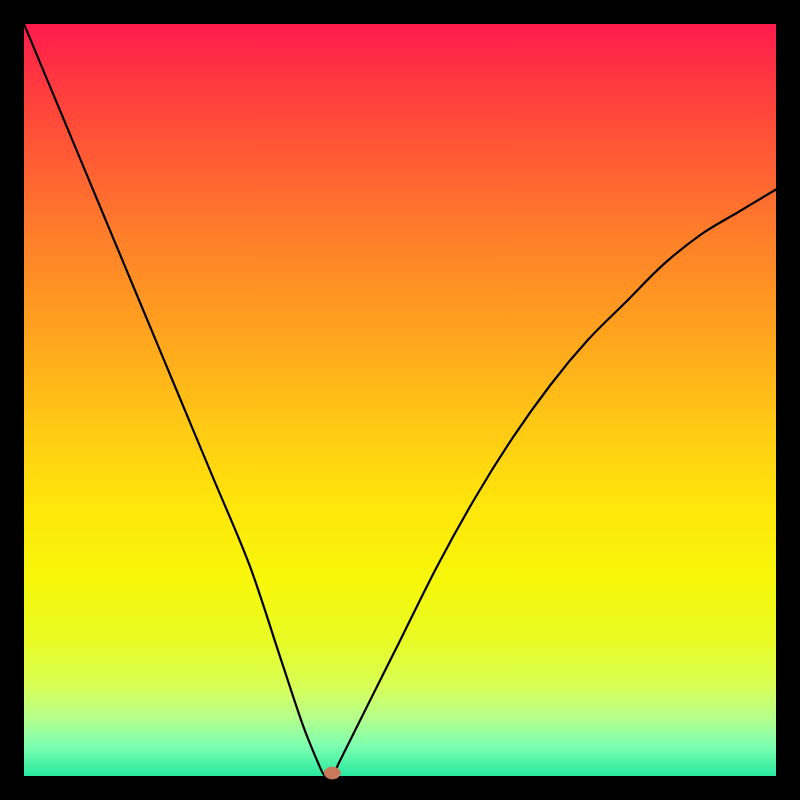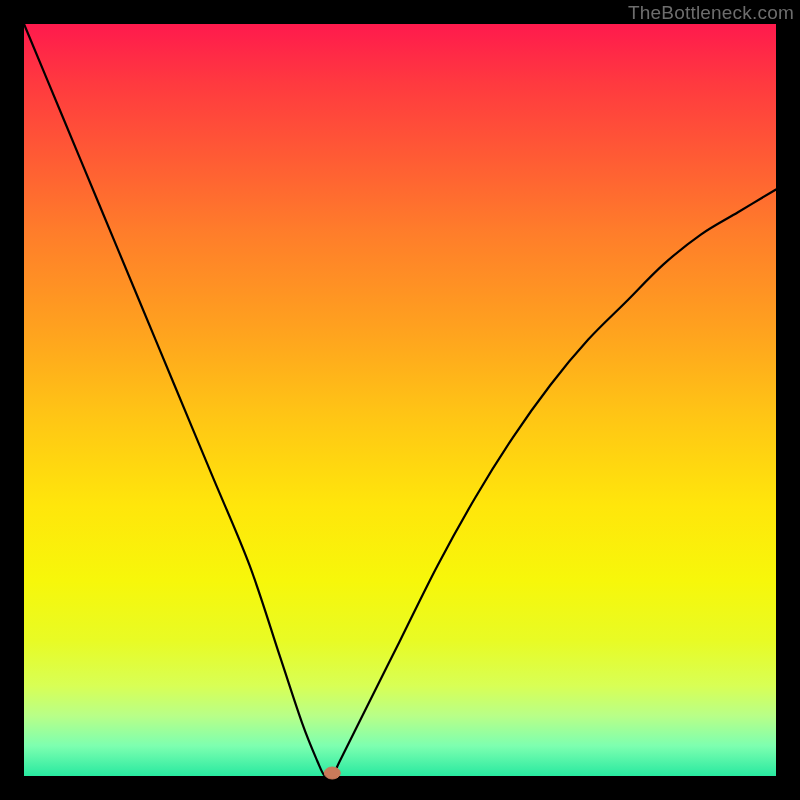--- a/index.html
+++ b/index.html
@@ -73,15 +73,14 @@
 
 <div class="frame">
 
   <div class="plot-area">
     <svg class="curve" viewBox="0 0 752 752" preserveAspectRatio="none">
       <path d="M 0.00 0.00 C 6.27 15.04, 25.07 60.16, 37.60 90.24 C 50.13 120.32, 62.67 150.40, 75.20 180.48 C 87.73 210.56, 100.27 240.64, 112.80 270.72 C 125.33 300.80, 137.87 330.88, 150.40 360.96 C 162.93 391.04, 175.47 421.12, 188.00 451.20 C 200.53 481.28, 214.32 511.36, 225.60 541.44 C 236.88 571.52, 246.91 605.36, 255.68 631.68 C 264.45 658.00, 271.97 681.81, 278.24 699.36 C 284.51 716.91, 289.52 728.19, 293.28 736.96 C 297.04 745.73, 298.29 749.49, 300.80 752.00 C 303.31 754.51, 305.81 754.51, 308.32 752.00 C 310.83 749.49, 310.83 746.99, 315.84 736.96 C 320.85 726.93, 328.37 711.89, 338.40 691.84 C 348.43 671.79, 363.47 641.71, 376.00 616.64 C 388.53 591.57, 401.07 565.25, 413.60 541.44 C 426.13 517.63, 438.67 495.07, 451.20 473.76 C 463.73 452.45, 476.27 432.40, 488.80 413.60 C 501.33 394.80, 513.87 377.25, 526.40 360.96 C 538.93 344.67, 551.47 329.63, 564.00 315.84 C 576.53 302.05, 589.07 290.77, 601.60 278.24 C 614.13 265.71, 626.67 251.92, 639.20 240.64 C 651.73 229.36, 664.27 219.33, 676.80 210.56 C 689.33 201.79, 701.87 195.52, 714.40 188.00 C 726.93 180.48, 745.73 169.20, 752.00 165.44"></path>
       <ellipse class="min-marker" cx="308.32" cy="749.00" rx="8" ry="6"></ellipse>
     </svg>
   </div>
 
-  <div class="watermark">TheBottleneck.com</div>
 
 </div>
 
 </body></html>

